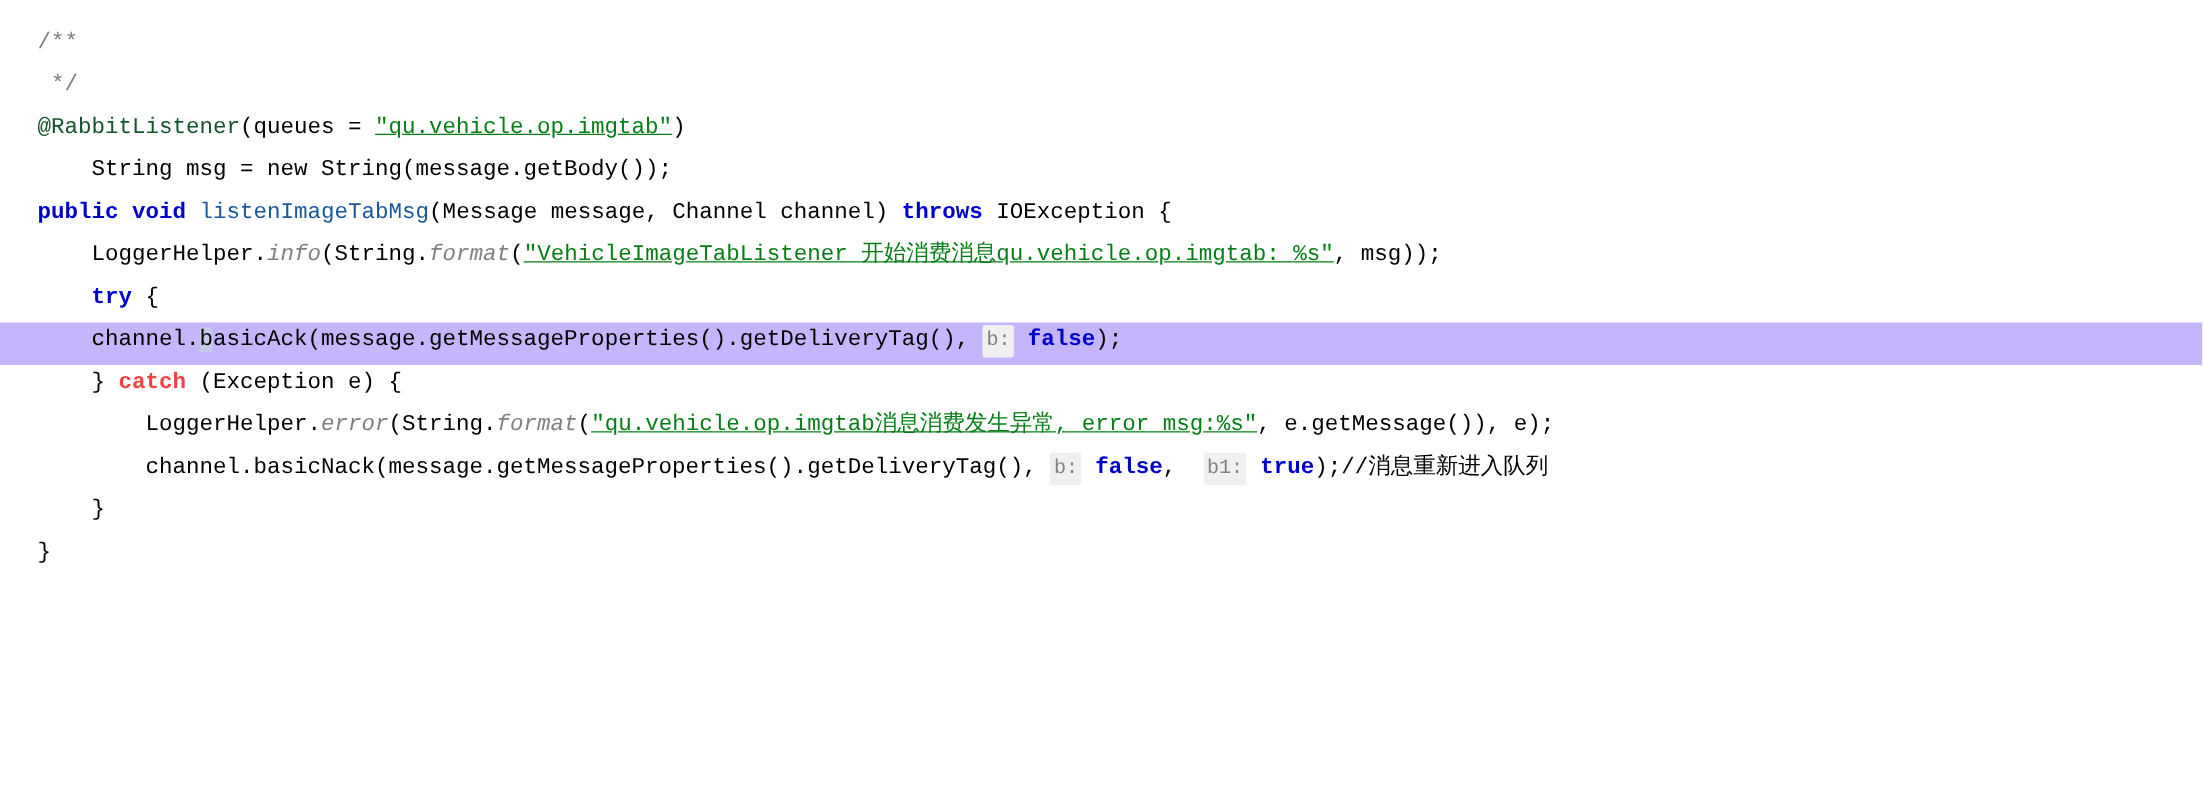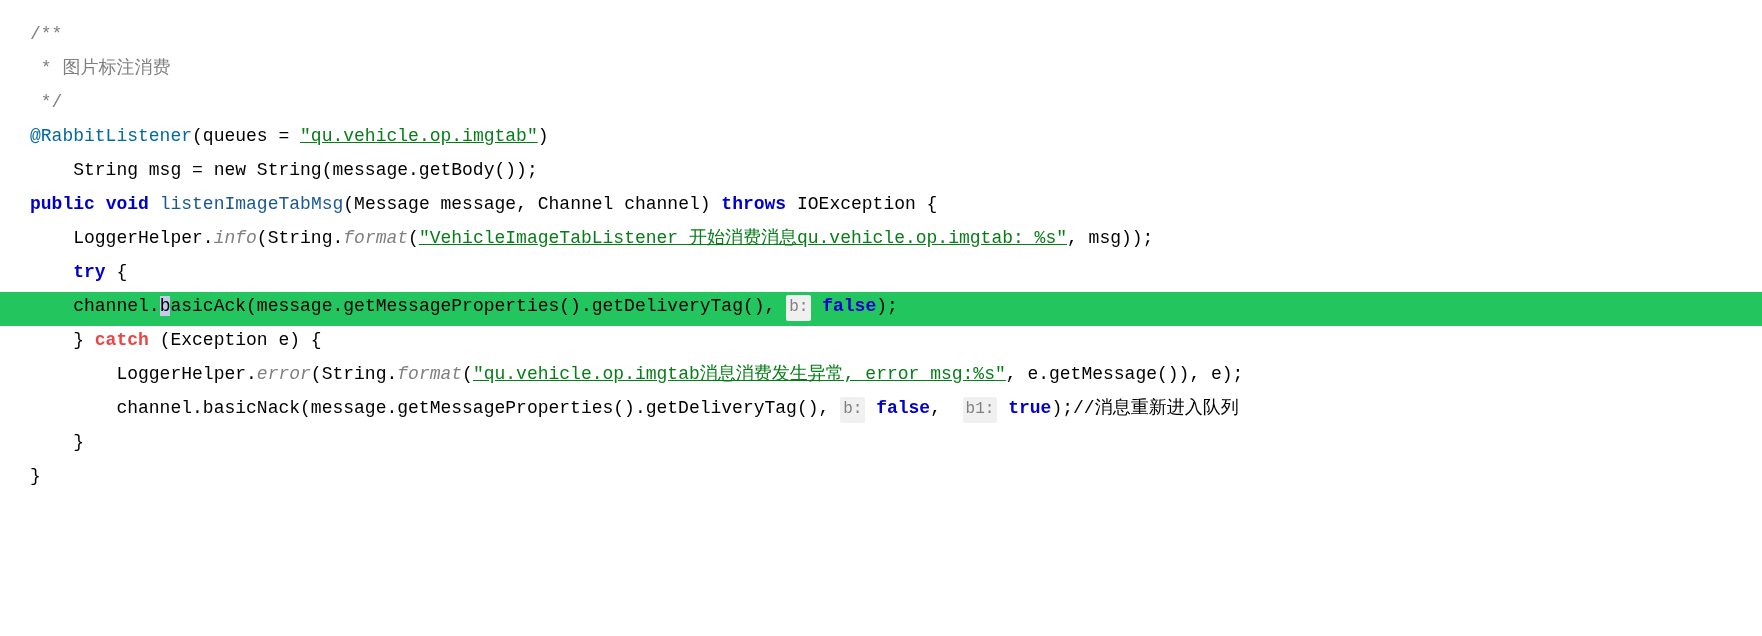--- a/index.html
+++ b/index.html
@@ -24,26 +24,26 @@
 
     .code-line {
       display: flex;
       align-items: baseline;
       padding: 0 30px;
       white-space: pre;
       min-height: 34px;
     }
 
     .code-line.highlighted {
-      background: #22c55e;
+      background: #c4b5fd;
     }
 
     
     .comment { color: #808080; }
-    .annotation { color: #0369a1; }
+    .annotation { color: #14532d; }
     .keyword { color: #0000cd; font-weight: bold; }
     .string { color: #067d17; text-decoration: underline; text-decoration-color: #067d17; }
     .method { color: #1a5799; }
     .plain { color: #000000; }
     .throws-keyword { color: #0000cd; font-weight: bold; }
     .try-keyword { color: #0000cd; font-weight: bold; }
     .catch-keyword { color: #ef4444; font-weight: bold; }
     .italic-method { color: #808080; font-style: italic; }
     .param-hint { color: #808080; background: #f0f0f0; padding: 0 3px; border-radius: 2px; font-size: 16px; }
     .false-val { color: #0000cd; font-weight: bold; }
@@ -52,23 +52,20 @@
   </style>
 </head>
 <body>
 
 <div class="code-container">
 
   <div class="code-line">
     <span class="comment">/**</span>
   </div>
 
-  <div class="code-line">
-    <span class="comment"> * 图片标注消费</span>
-  </div>
 
   <div class="code-line">
     <span class="comment"> */</span>
   </div>
 
   <div class="code-line">
     <span class="annotation">@RabbitListener</span><span class="plain">(queues = </span><span class="string">"qu.vehicle.op.imgtab"</span><span class="plain">)</span>
   </div>
 
   <div class="code-line">

